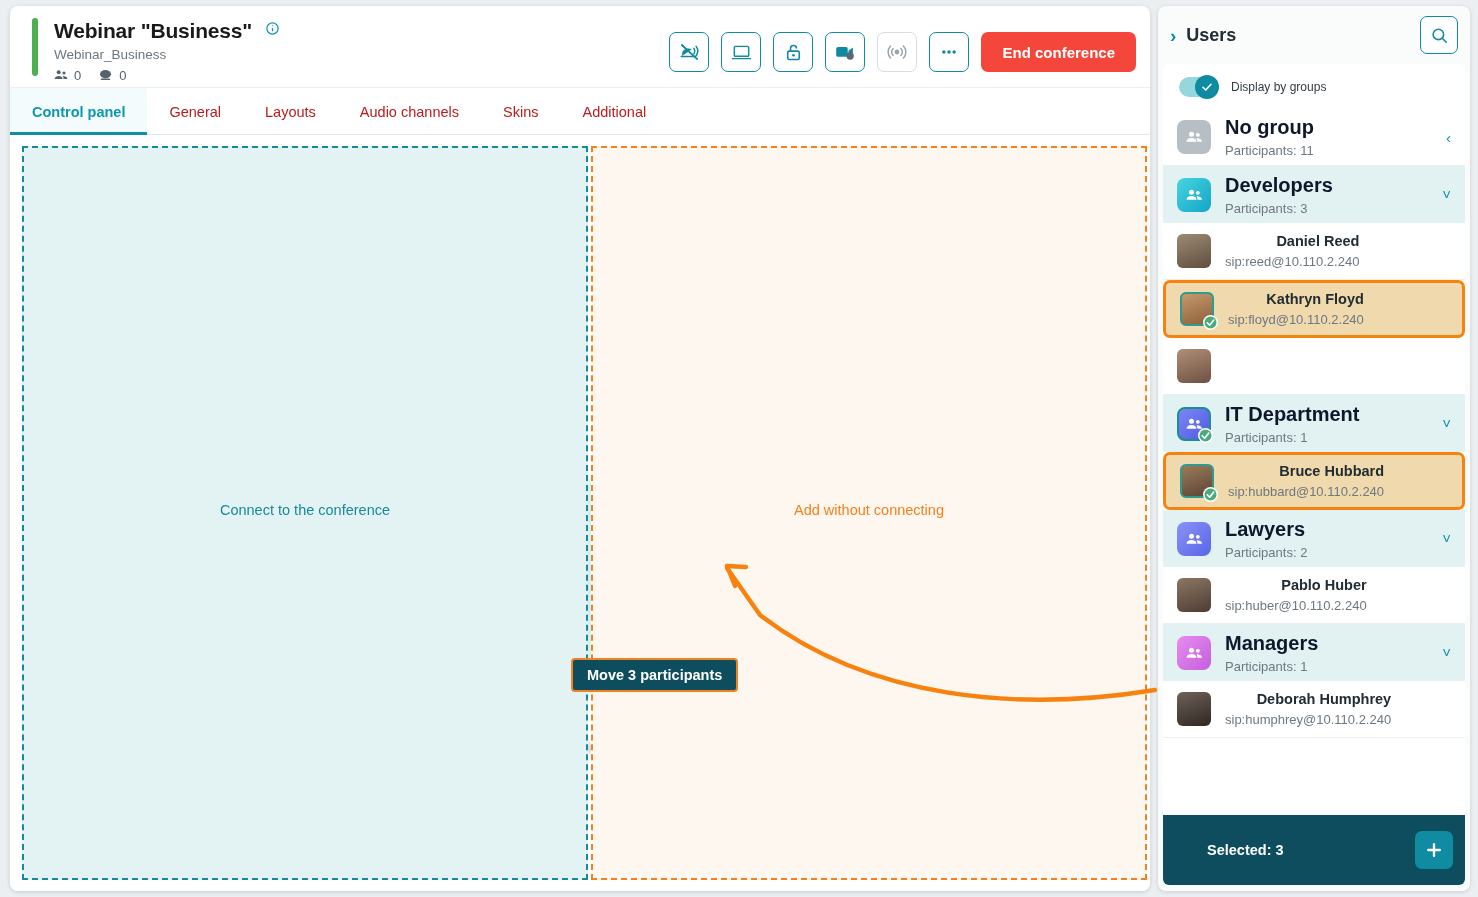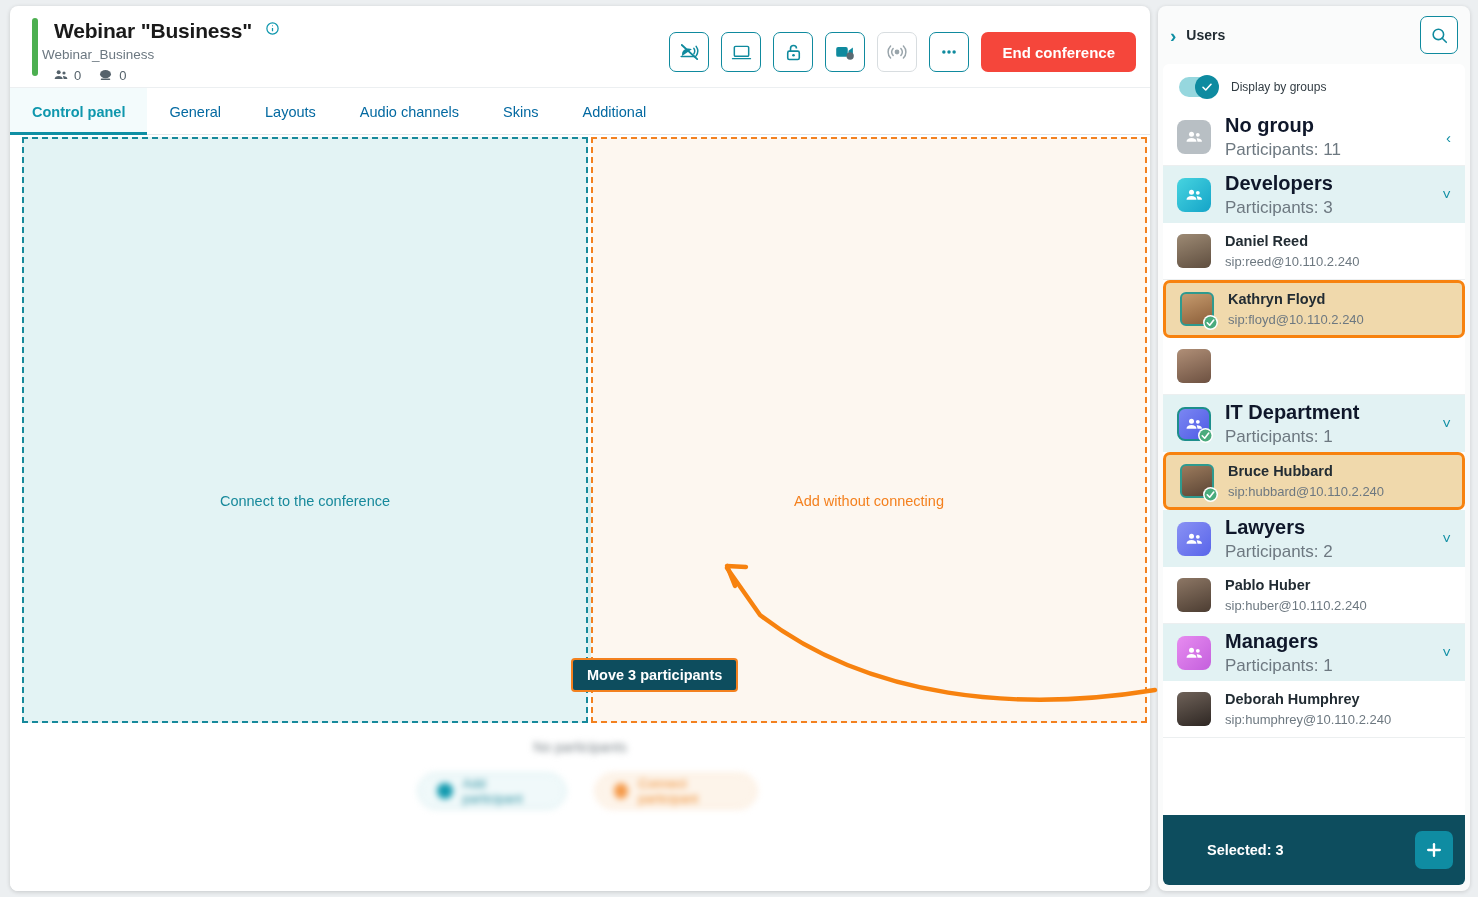--- a/index.html
+++ b/index.html
@@ -17,52 +17,52 @@
     background:#fff; border-radius:8px;
     box-shadow:0 1px 4px rgba(0,0,0,.16);
     overflow:hidden;
   }
 
   
   .hdr{ position:relative; height:82px; border-bottom:1px solid #eceff1; }
   .hdr-accent{ position:absolute; left:22px; top:12px; width:6px; height:58px; background:#4caf50; border-radius:3px;}
   .hdr-title{ position:absolute; left:44px; top:11px; font-size:21px; font-weight:bold; color:#1a1a1a; letter-spacing:-.2px;}
   .info-ico{ display:inline-block; vertical-align:2px; margin-left:7px; }
-  .hdr-sub{ position:absolute; left:32px; top:41px; font-size:13.5px; color:#6b7780;}
+  .hdr-sub{ position:absolute; left:44px; top:41px; font-size:13.5px; color:#6b7780;}
   .hdr-stats{ position:absolute; left:43px; top:61px; display:flex; align-items:center; gap:6px; font-size:13px; color:#55626b;}
   .hdr-stats .grp{ display:flex; align-items:center; gap:5px; margin-right:10px;}
 
   .tools{ position:absolute; right:14px; top:26px; display:flex; align-items:center; gap:12px;}
   .tbtn{
     width:40px;height:40px;border:1.4px solid #0f8a9e;border-radius:7px;
     background:#fff;display:flex;align-items:center;justify-content:center;cursor:pointer;
   }
   .tbtn.dim{ border-color:#d8dde0; }
   .end-btn{
     height:40px; padding:0 21px; background:#f5463b; border:none; border-radius:7px;
     color:#fff; font-size:15px; font-weight:bold; cursor:pointer;
     font-family:"Liberation Sans", sans-serif; white-space:nowrap;
   }
 
   
   .tabs{ position:relative; height:47px; border-bottom:1px solid #e4e8ea; display:flex; }
   .tab{
     position:relative; display:flex; align-items:center; justify-content:center;
-    height:47px; padding:0 22px; font-size:14.5px; color:#0369a1; cursor:pointer;
+    height:47px; padding:0 22px; font-size:14.5px; color:#b91c1c; cursor:pointer;
     white-space:nowrap;
   }
   .tab.active{ color:#0f97ad; font-weight:bold; background:#f3fbfc; }
   .tab.active:after{
     content:""; position:absolute; left:0; right:0; bottom:0; height:3px; background:#0f8fa4;
   }
 
   
   .board{ position:relative; height:756px; background:#fff; }
   .zone{
-    position:absolute; top:2px; height:586px; border:2.5px dashed;
+    position:absolute; top:11px; height:734px; border:2.5px dashed;
   }
   .zone-l{ left:12px; width:566px; border-color:#16899b; background:#e3f3f4; }
   .zone-r{ left:581px; width:556px; border-color:#f3811f; background:#fdf7f0; }
   .zone-label{
     position:absolute; top:354px; width:100%; text-align:center; font-size:14.5px;
   }
   .zone-l .zone-label{ color:#17899b; }
   .zone-r .zone-label{ color:#f4801e; }
 
   
@@ -97,21 +97,21 @@
   .arrow-svg{ position:absolute; left:0; top:0; width:1478px; height:897px; pointer-events:none; z-index:8;}
 
   
   .side{
     position:absolute; left:1158px; top:6px; width:312px; height:885px;
     background:#fafbfb; border-radius:8px; box-shadow:0 1px 4px rgba(0,0,0,.14);
     overflow:hidden; display:flex; flex-direction:column;
   }
   .side-hdr{ height:58px; display:flex; align-items:center; padding:0 12px; flex:0 0 58px;}
   .side-hdr .chev{ color:#0f8fa4; font-size:19px; font-weight:bold; margin-right:10px; cursor:pointer; line-height:1;}
-  .side-title{ font-size:14px; font-weight:bold; color:#222c33; }
+  .side-title{ font-size:18px; font-weight:bold; color:#222c33; }
   .search-btn{
     margin-left:auto; width:38px;height:38px;border:1.4px solid #0f8a9e;border-radius:7px;
     background:#fff;display:flex;align-items:center;justify-content:center;cursor:pointer;
   }
 
   .side-body{
     margin:0 5px; background:#fff; border-radius:6px 6px 0 0;
     flex:1 1 auto; overflow:hidden;
   }
   .toggle-row{ height:45px; display:flex; align-items:center; padding:0 16px; }
@@ -127,39 +127,39 @@
   .grow{ display:flex; align-items:center; padding:0 14px; height:57px; cursor:pointer; position:relative;}
   .grow.sel{ background:#e2f2f3; }
   .grow.plain{ background:#fff; border-bottom:1px solid #eceff0; }
   .gicon{
     width:34px;height:34px;border-radius:8px;flex:0 0 34px; position:relative;
     display:flex;align-items:center;justify-content:center;
   }
   .gicon.ring{ border:2px solid #1d8e8c; }
   .gtext{ margin-left:14px; }
   .gname{ font-size:20px; font-weight:bold; color:#0f172a; line-height:1.35;}
-  .gsub{ font-size:17px; color:#6d7880; line-height:1.35;}
+  .gsub{ font-size:13px; color:#6d7880; line-height:1.35;}
   .gchev{ margin-left:auto; color:#0f8fa4; font-size:15px; line-height:1;}
 
   .urow{
     display:flex; align-items:center; padding:0 14px; height:57px; cursor:pointer;
     background:#fff; border-bottom:1px solid #eceff0; position:relative;
   }
   .urow.hl{ background:#f0d9ac; border:3px solid #f7820f; border-radius:7px; height:58px;}
   .uava{
     width:34px;height:34px;border-radius:6px;flex:0 0 34px;position:relative;overflow:visible;
     background:#cfd6da;
   }
   .uava .ph{ position:absolute; inset:0; border-radius:6px; overflow:hidden; }
   .uava.ring .ph{ border:2px solid #2f9a8e; }
   .badge-chk{
     position:absolute; right:-4px; bottom:-4px; width:15px;height:15px;border-radius:50%;
     background:#fff; display:flex;align-items:center;justify-content:center;
   }
-  .utext{ margin-left:14px; }
+  .utext{ margin-left:14px;text-align:right; }
   .uname{ font-size:14.5px; font-weight:bold; color:#222c33; line-height:1.35;}
   .usip{ font-size:13px; color:#6d7880; line-height:1.35;}
 
   .side-foot{
     flex:0 0 56px; margin:0 5px 6px; background:#0d4d5e; border-radius:0 0 6px 6px;
     display:flex; align-items:center; padding:16px 12px;
   }
   .sel-label{ color:#fff; font-size:14.5px; font-weight:bold; margin-left:32px;}
   .add-btn{
     margin-left:auto; width:38px;height:38px;border-radius:7px;background:#0f8ca2;

